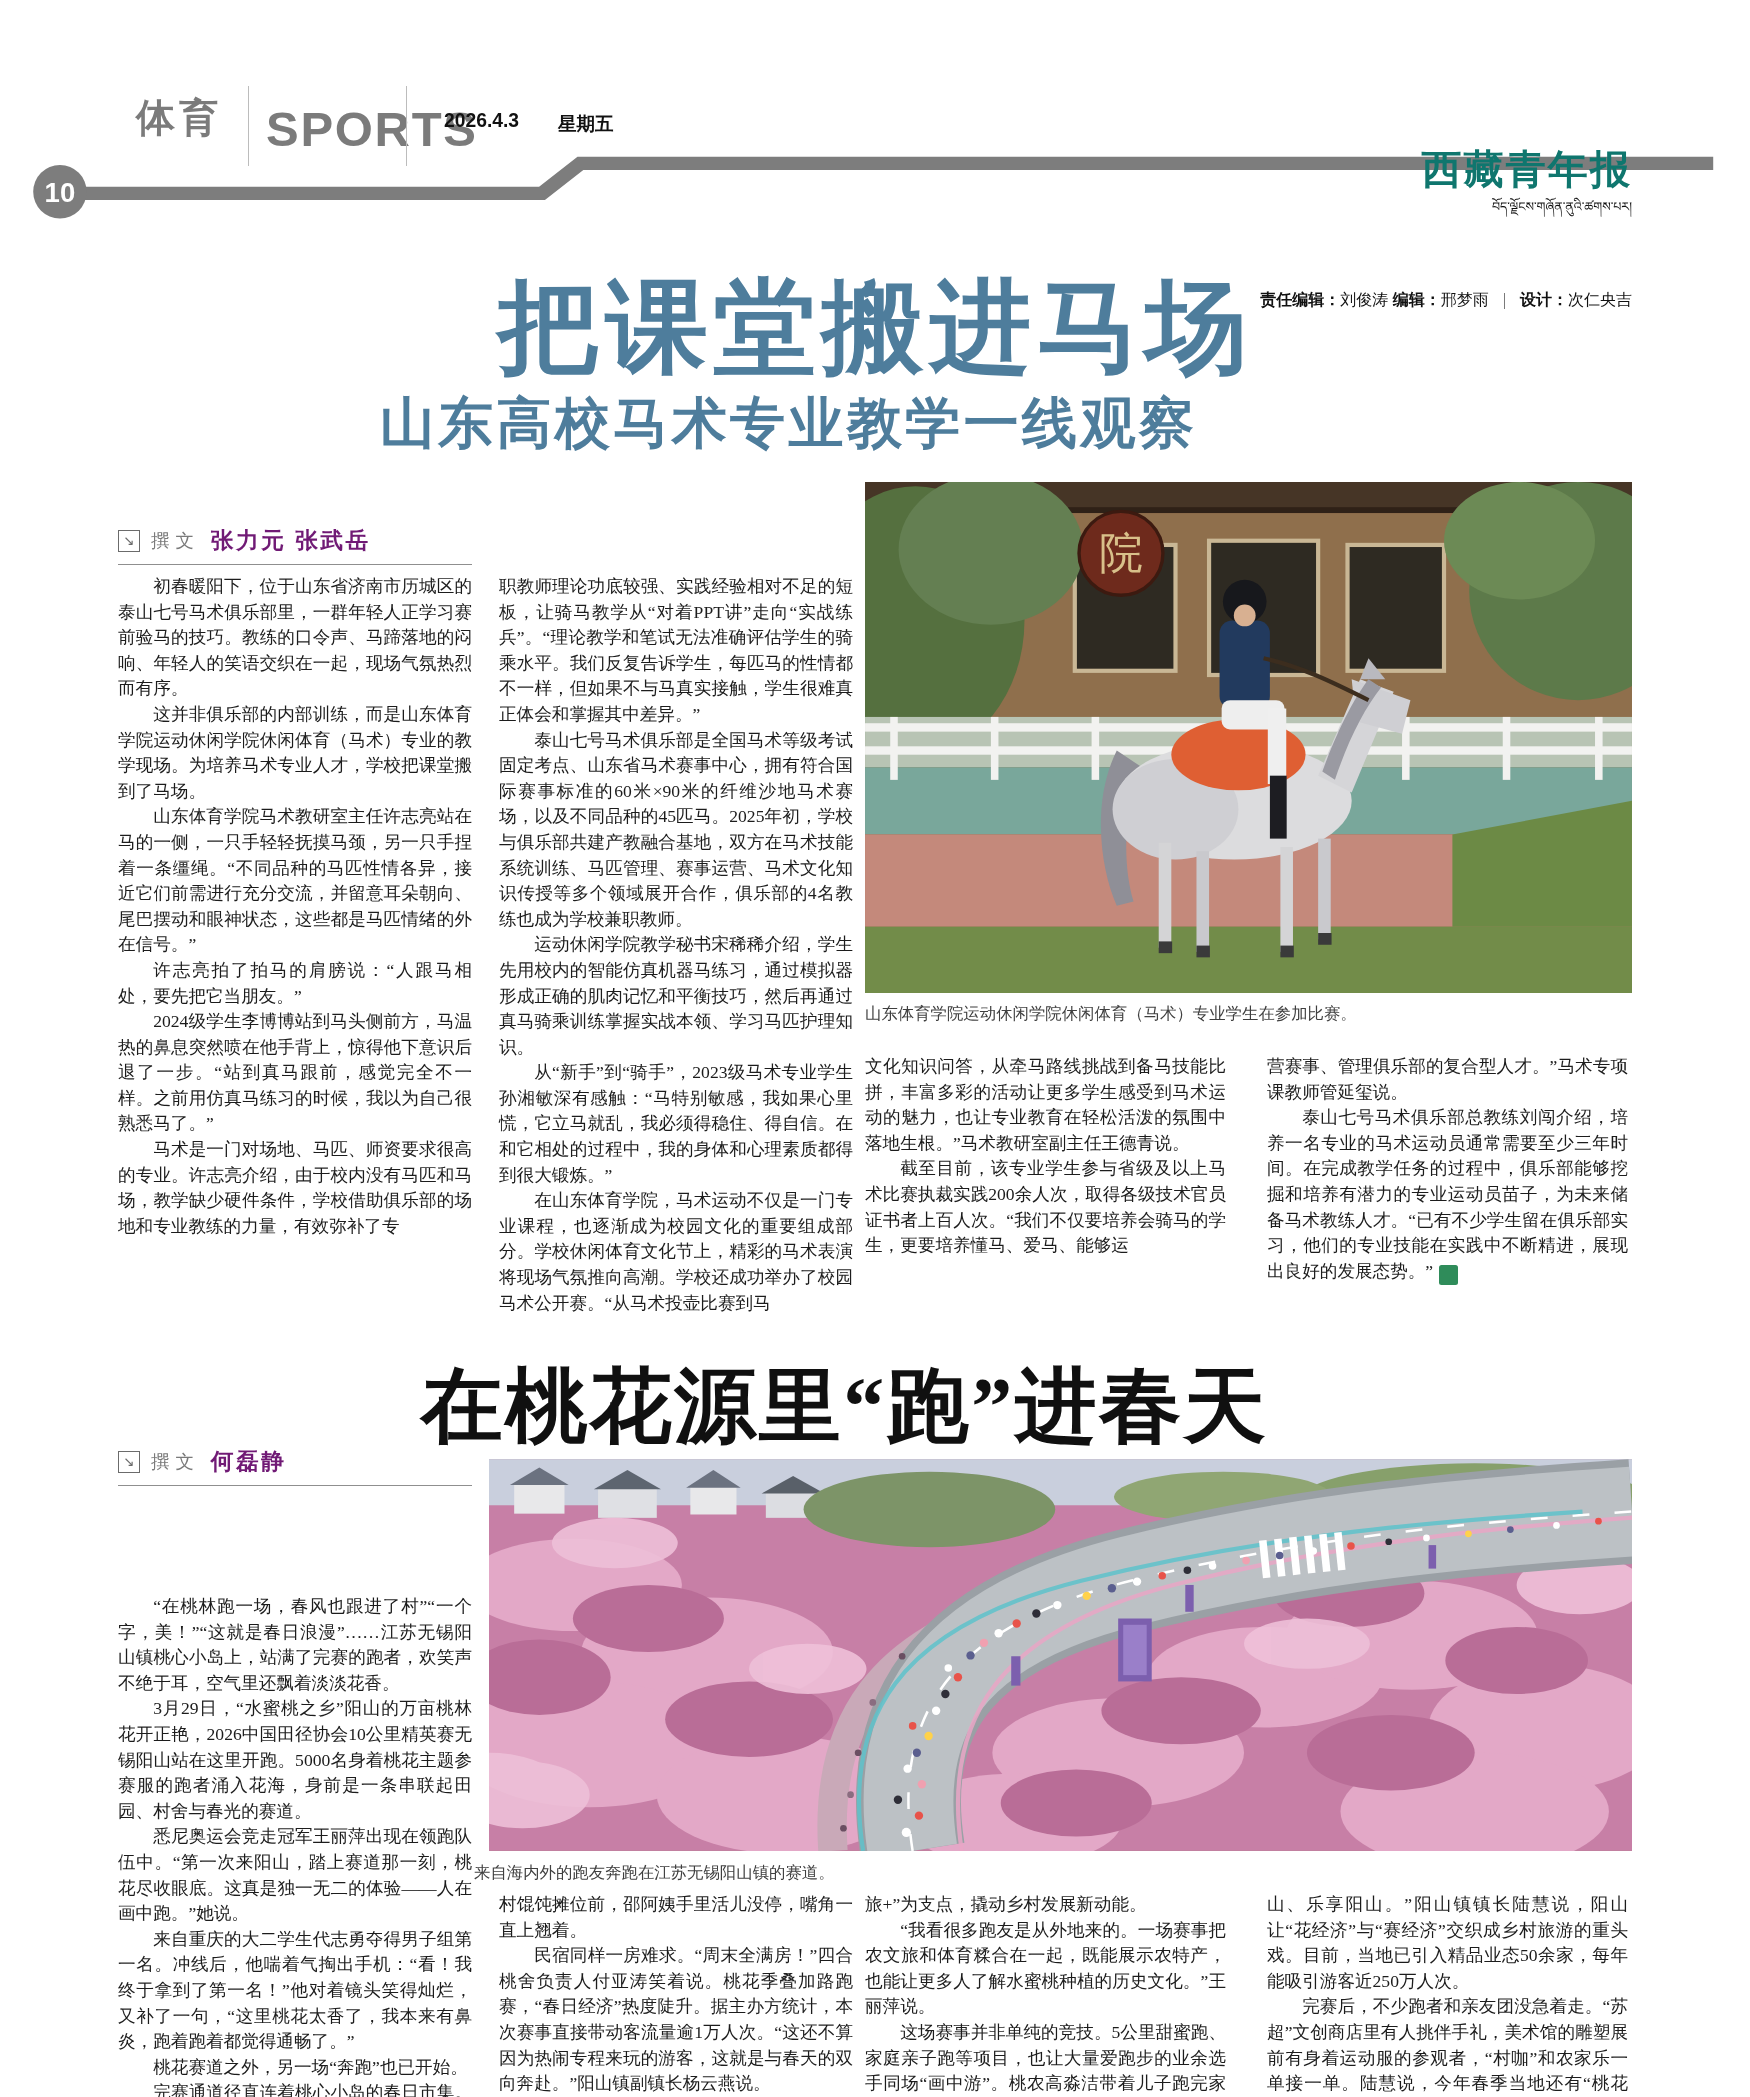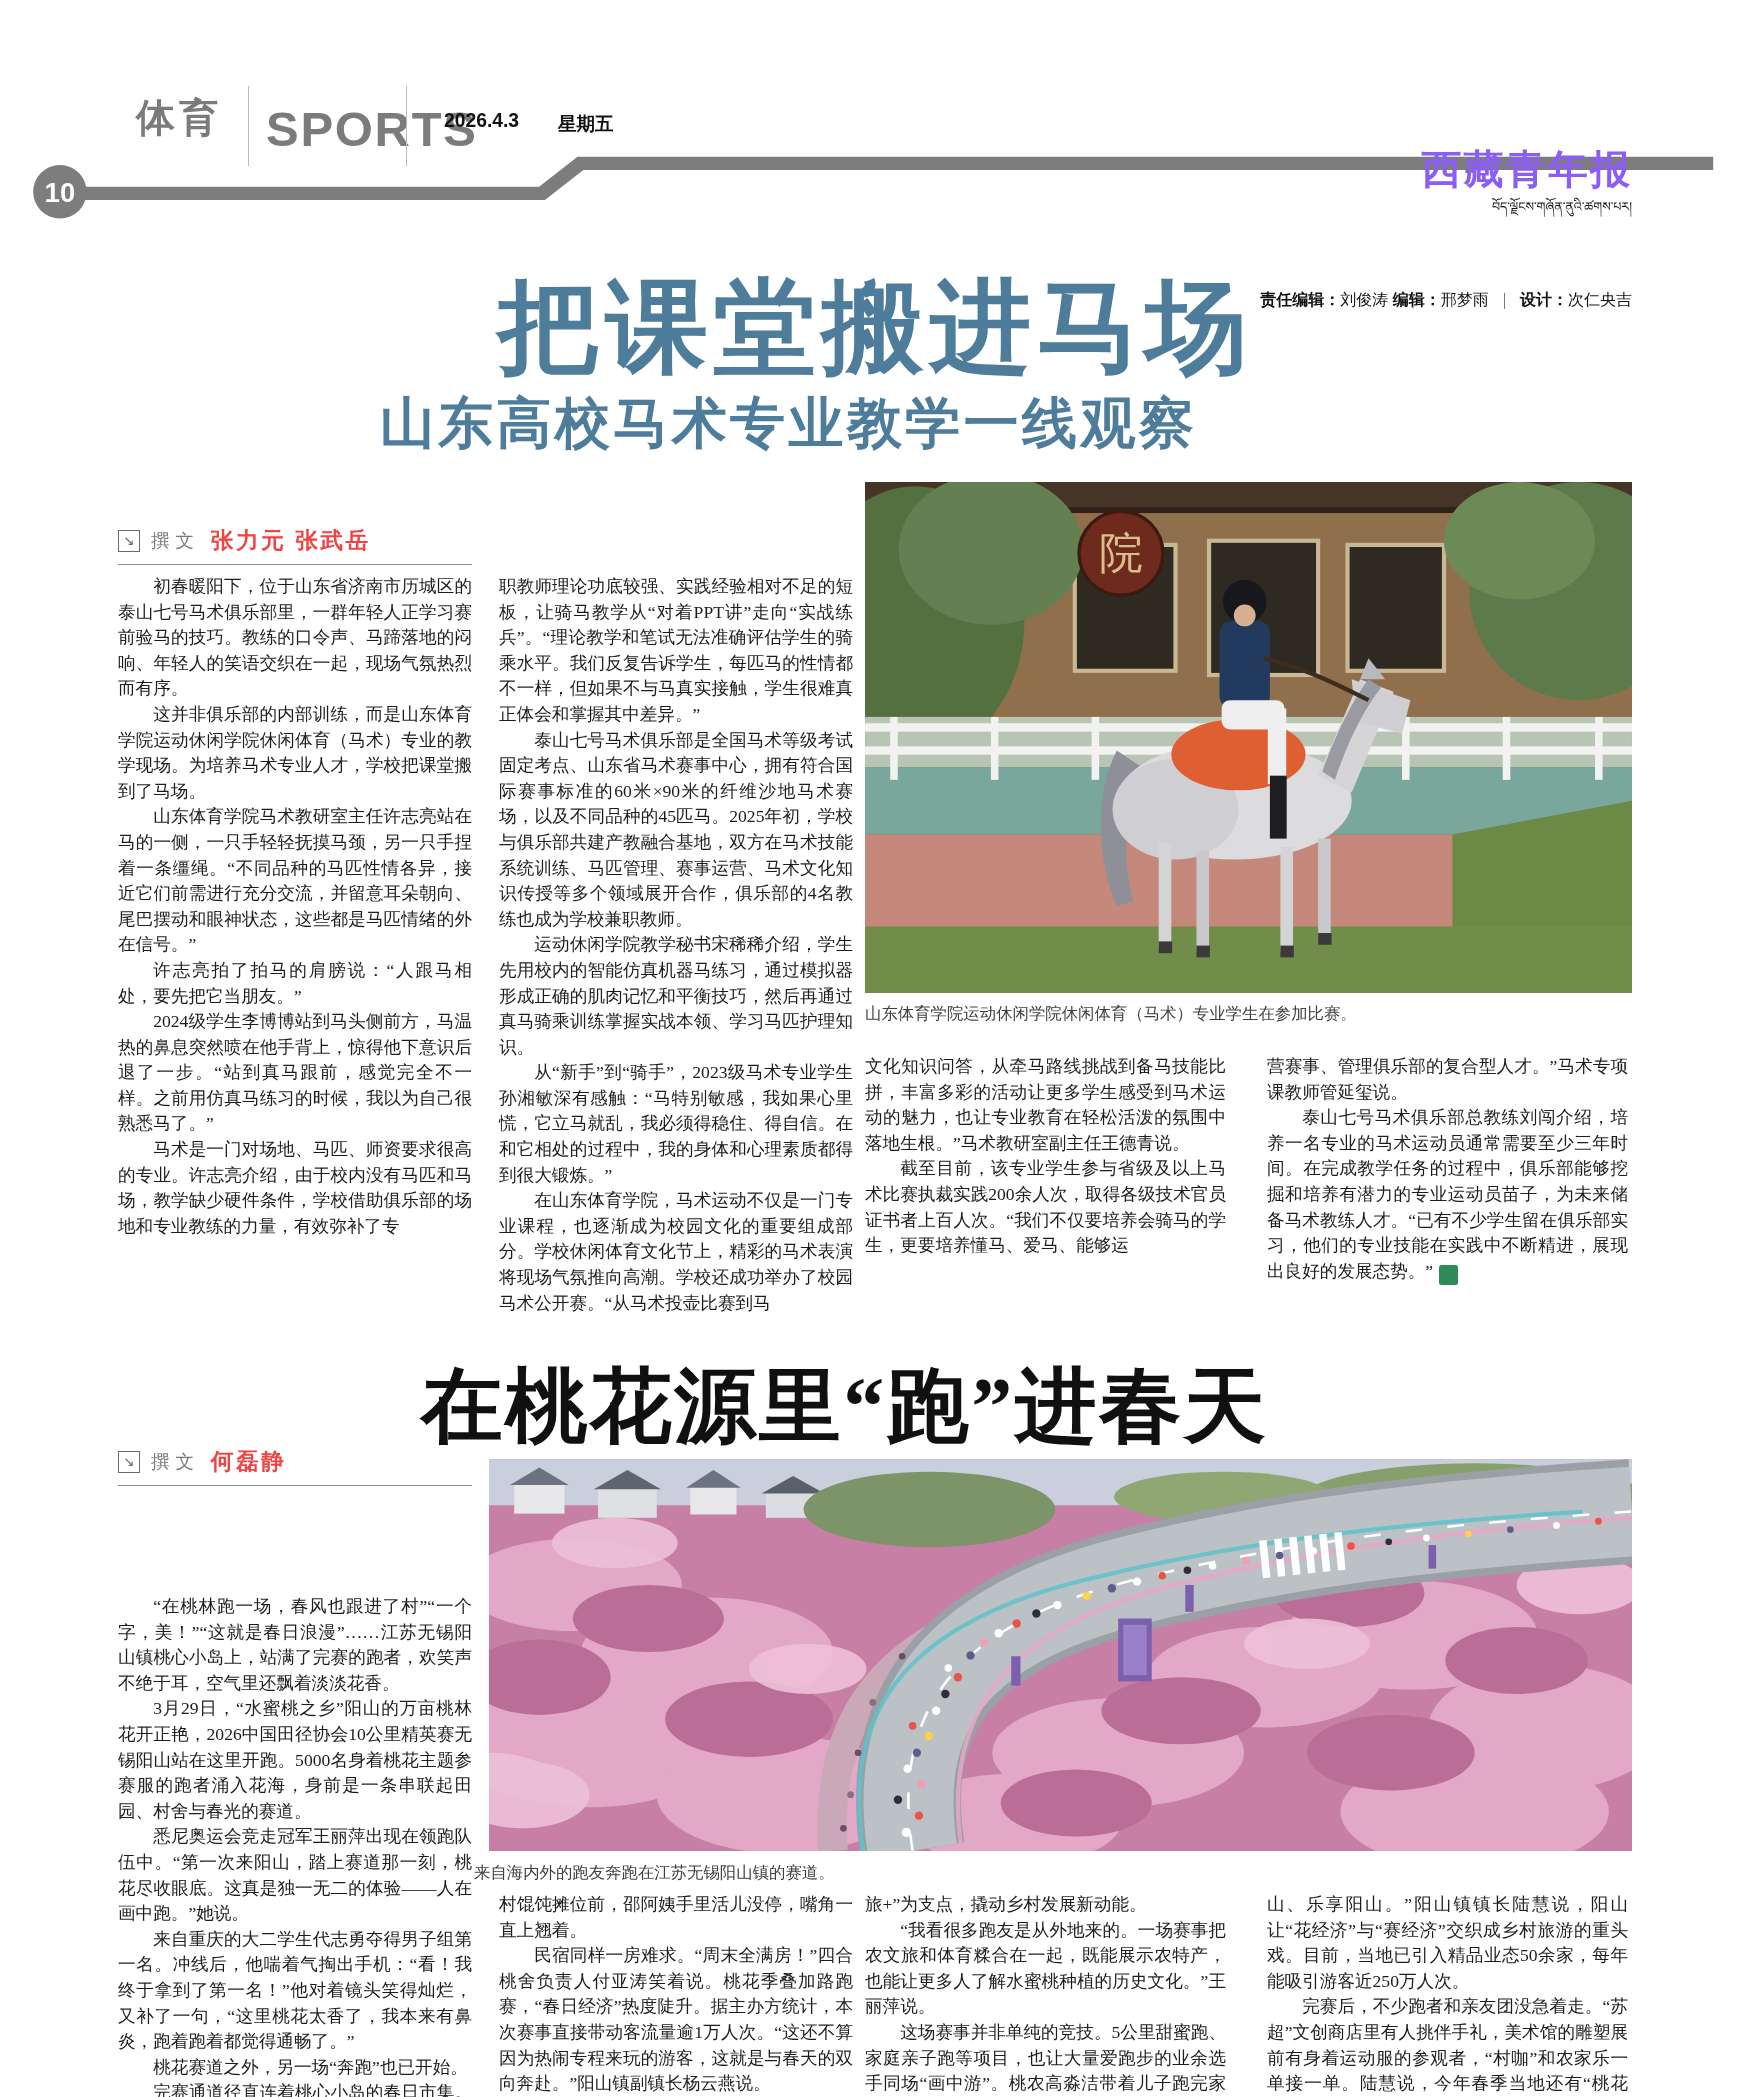--- a/index.html
+++ b/index.html
@@ -5,39 +5,39 @@
   html,body{margin:0;padding:0;background:#ffffff;}
   #page{position:relative;width:1751px;height:2359px;background:#ffffff;overflow:hidden;
         font-family:"Liberation Sans","DejaVu Sans",sans-serif;color:#161616;}
   .abs{position:absolute;}
   
   .section-cn{font-size:39px;font-weight:bold;color:#7b7b7b;letter-spacing:4.2px;}
   .section-en{font-size:49px;font-weight:600;color:#7b7b7b;letter-spacing:1.7px;}
   .vrule{width:1.3px;height:80px;background:#bcbcbc;}
   .date-txt{font-size:19.3px;font-weight:bold;color:#111;}
   .weekday-txt{font-size:18.5px;color:#111;font-weight:600;}
-  .paper-name{font-size:40px;font-weight:bold;color:#8b5cf6;letter-spacing:2.1px;}
+  .paper-name{font-size:40px;font-weight:bold;color:#0f766e;letter-spacing:2.1px;}
   .paper-tib{font-size:12.6px;color:#0d0d0d;}
   .credits{font-size:16px;color:#111;}
   .credits b{font-weight:bold;}
   .credits span{margin-left:7.6px;}
   .credits .cdiv{color:#777;margin:0 3.4px;}
   
   .headline1{left:0;width:1751px;text-align:center;font-size:102px;font-weight:900;
              color:#4e7d9c;letter-spacing:5.9px;}
   .subhead1{left:0;width:1577px;text-align:center;font-size:55px;font-weight:bold;
             color:#4e7d9c;letter-spacing:3.4px;font-family:"Liberation Serif","DejaVu Serif",serif;}
   .headline2{left:0;width:1689px;text-align:center;font-size:82px;font-weight:900;
              color:#101010;letter-spacing:2.5px;font-family:"Liberation Serif","DejaVu Serif",serif;}
   
   .byline{display:flex;align-items:center;gap:11px;}
   .pen-icon{display:inline-block;width:20px;height:20px;border:1.3px solid #6b6b6b;
             color:#6b6b6b;font-size:13.4px;line-height:19.3px;text-align:center;}
   .byline-label{font-size:18.5px;color:#7a7a7a;letter-spacing:5.9px;}
-  .byline-authors{font-size:22.7px;font-weight:bold;color:#ef4444;letter-spacing:2.5px;}
+  .byline-authors{font-size:22.7px;font-weight:bold;color:#701a75;letter-spacing:2.5px;}
   .byline-rule{height:1.3px;background:#8f8f8f;}
   
   .col{position:absolute;font-family:"Liberation Serif","DejaVu Serif",serif;
        font-size:17.6px;line-height:25.6px;color:#1c1c1c;text-align:justify;}
   .para{margin:0;text-indent:2em;}
   .para.noindent{text-indent:0;}
   .end-mark{display:inline-block;width:19.3px;height:19.3px;background:#2f8c5a;color:#ffffff;
             font-size:14.3px;line-height:19.3px;text-align:center;border-radius:2.5px;margin-left:5.9px;
             font-family:"Liberation Sans",sans-serif;vertical-align:-2.5px;}
   .caption{font-size:16.4px;color:#3f3f3f;font-family:"Liberation Sans","DejaVu Sans",sans-serif;}

